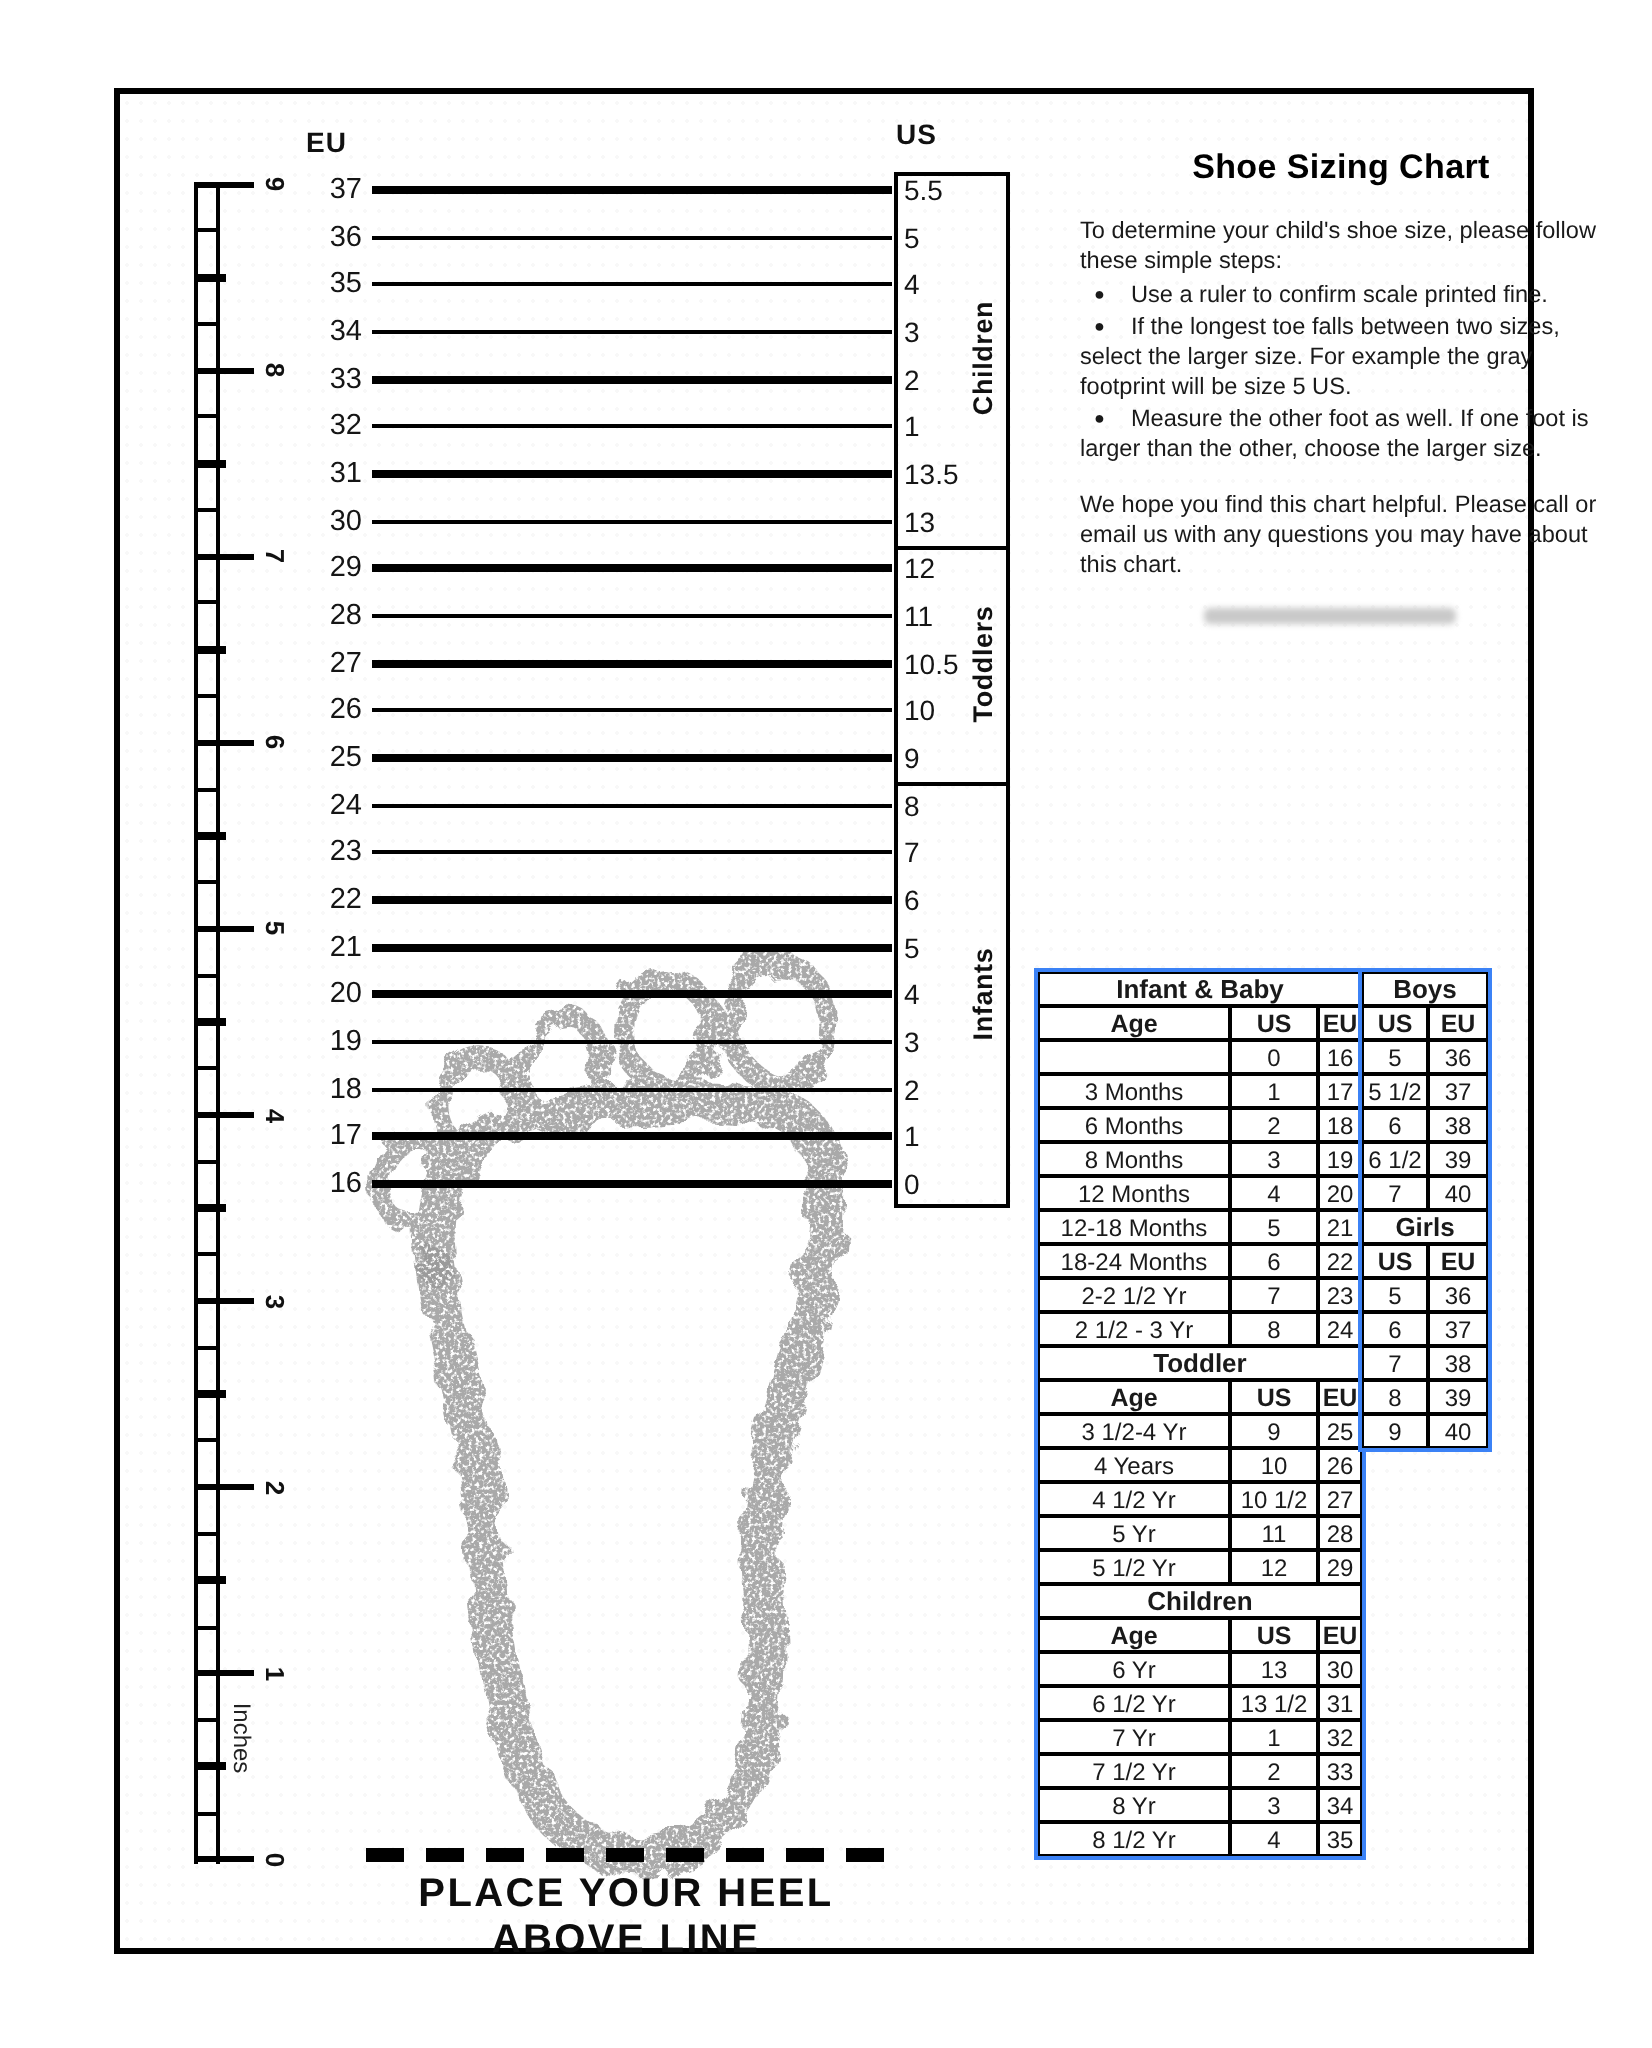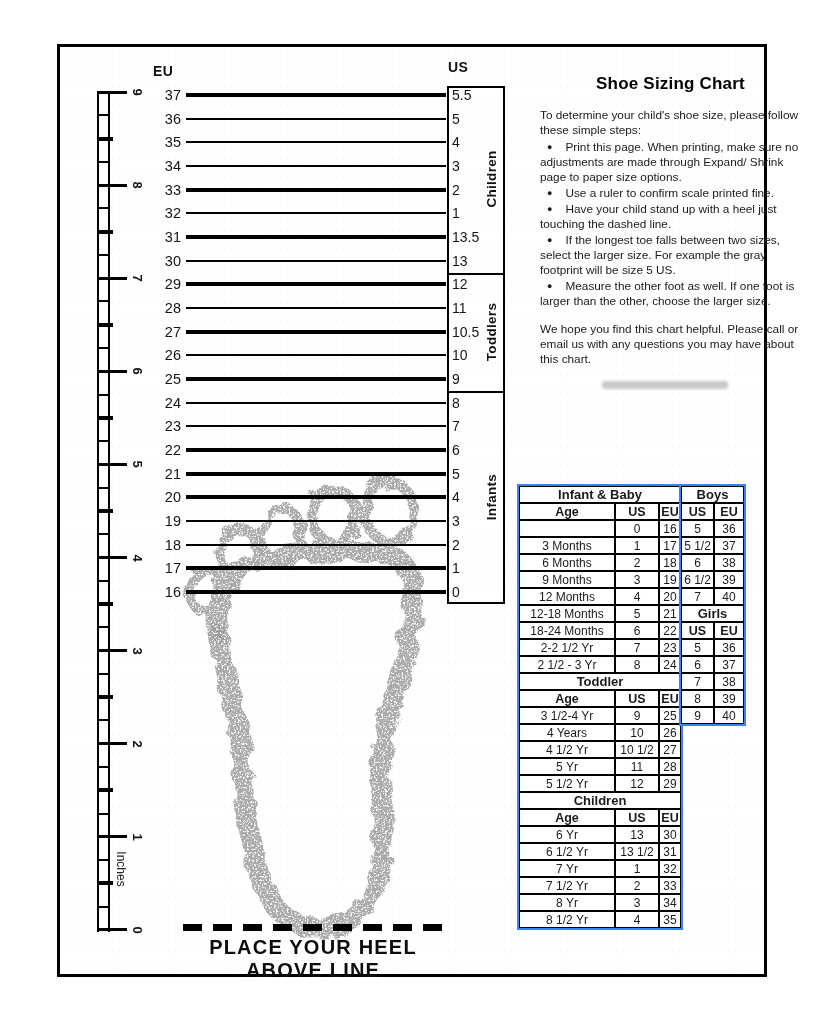--- a/index.html
+++ b/index.html
@@ -192,23 +192,21 @@
     <div class="inchlab" style="left: 80px; top: 861px;">Inches</div>
   </div>
 
 <div class="dash"></div>
 <div class="heel">PLACE YOUR HEEL ABOVE LINE</div>
 
 <div class="instr">
   <div class="ttl">Shoe Sizing Chart</div>
   <p>To determine your child's shoe size, please follow these simple steps:</p>
   <div id="bullets">
-      <div class="ip"><span class="blt">●</span><span>Print this page. When printing, make sure no adjustments are made through Expand/ Shrink page to paper size options.</span></div>
       <div class="ip"><span class="blt">●</span><span>Use a ruler to confirm scale printed fine.</span></div>
-      <div class="ip"><span class="blt">●</span><span>Have your child stand up with a heel just touching the dashed line.</span></div>
       <div class="ip"><span class="blt">●</span><span>If the longest toe falls between two sizes, select the larger size. For example the gray footprint will be size 5 US.</span></div>
       <div class="ip"><span class="blt">●</span><span>Measure the other foot as well. If one foot is larger than the other, choose the larger size.</span></div>
     </div>
   <p class="sp">We hope you find this chart helpful. Please call or email us with any questions you may have about this chart.</p>
   <div class="blur-bar"></div>
 </div>
 
 <div id="table-left" class="tbl" style="left:517px;top:484px;grid-template-columns:96px 44px 22px;grid-auto-rows:17px;">
     <div class="tc sec">Infant &amp; Baby</div>
     <div class="tc hd">Age</div>
@@ -216,21 +214,21 @@
     <div class="tc hd">EU</div>
     <div class="tc"></div>
     <div class="tc">0</div>
     <div class="tc">16</div>
     <div class="tc">3 Months</div>
     <div class="tc">1</div>
     <div class="tc">17</div>
     <div class="tc">6 Months</div>
     <div class="tc">2</div>
     <div class="tc">18</div>
-    <div class="tc">9 Months</div>
+    <div class="tc">8 Months</div>
     <div class="tc">3</div>
     <div class="tc">19</div>
     <div class="tc">12 Months</div>
     <div class="tc">4</div>
     <div class="tc">20</div>
     <div class="tc">12-18 Months</div>
     <div class="tc">5</div>
     <div class="tc">21</div>
     <div class="tc">18-24 Months</div>
     <div class="tc">6</div>

